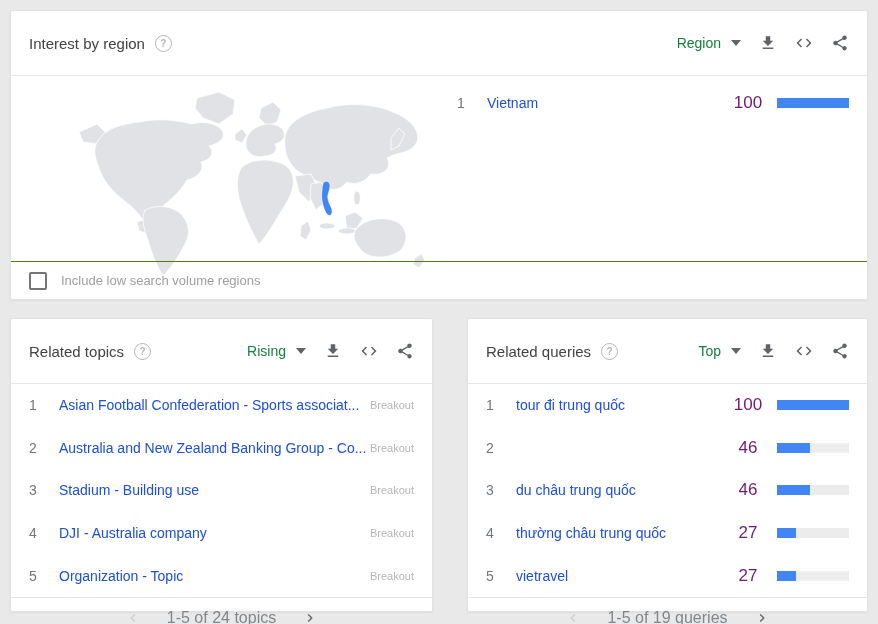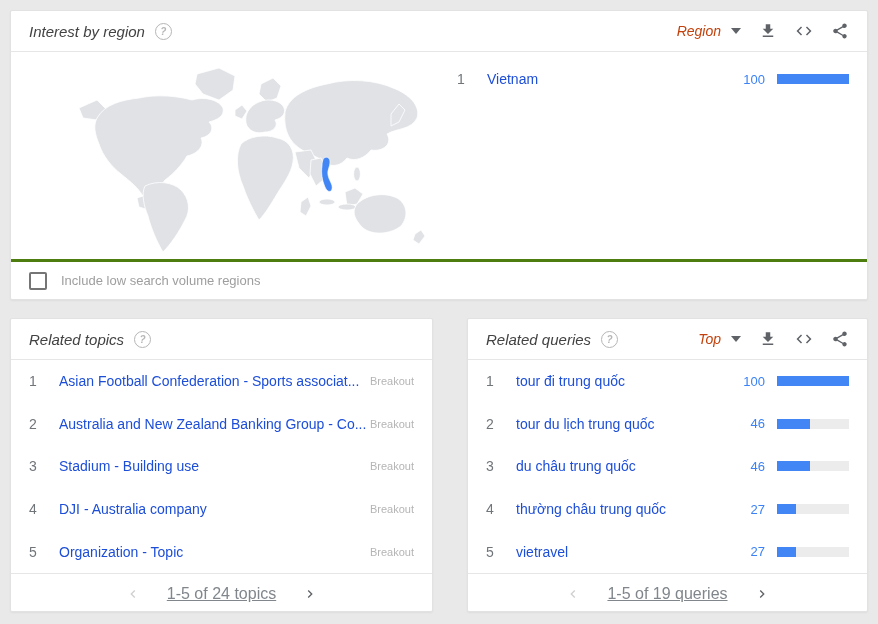--- a/index.html
+++ b/index.html
@@ -19,61 +19,60 @@
     box-sizing:border-box;
     display:flex;flex-direction:column;
   }
   .panel-top{height:290px;margin-bottom:18px;}
   .bottom-grid{display:grid;grid-template-columns:423px 1fr;gap:34px;}
   .panel-bottom{height:294px;}
 
   .panel-header{
     height:40px;min-height:40px;
     display:flex;align-items:center;
-    padding:0 18px;
+    padding:12px 18px;
     border-bottom:1px solid #e6e6e6;
-    font-style:italic;
   }
   .panel-title{font-size:15px;color:#424242;}
   .help-badge{
     display:inline-flex;align-items:center;justify-content:center;
     width:15px;height:15px;margin-left:10px;
     border:1px solid #b6b6b6;border-radius:50%;
     color:#b6b6b6;font-size:10px;font-weight:bold;
   }
   .header-actions{margin-left:auto;display:flex;align-items:center;gap:18px;}
-  .menu-btn{display:flex;align-items:center;gap:10px;font-size:14px;color:#c2410c;cursor:pointer;}
+  .menu-btn{display:flex;align-items:center;gap:10px;font-size:14px;color:#15803d;cursor:pointer;}
   .icon-btn{display:flex;align-items:center;justify-content:center;cursor:pointer;}
   .icon-btn svg{display:block;}
 
   
   .region-content{flex:1;display:flex;min-height:0;}
   .map-wrap{width:428px;box-sizing:border-box;padding:4px 0 4px 16px;}
   .map-wrap svg{display:block;}
   .region-list{flex:1;padding-top:6px;}
 
   .checkbox-row{
     height:37px;min-height:37px;
-    border-top:3px solid #4d7c0f;
+    border-top:1px solid #4d7c0f;
     display:flex;align-items:center;
     padding:0 18px;
   }
   .checkbox-box{
     width:14px;height:14px;
     border:2px solid #757575;border-radius:2px;
     background:#fff;cursor:pointer;
   }
   .checkbox-label{margin-left:14px;font-size:13px;color:#9e9e9e;}
 
   
   .list{flex:1;display:flex;flex-direction:column;}
   .row{height:42.6px;display:flex;align-items:center;padding:0 18px;font-size:14px;}
   .row .rank{width:14px;color:#70757a;flex:none;}
   .row .label{margin-left:16px;color:#1d4ed8;white-space:nowrap;overflow:hidden;text-overflow:ellipsis;cursor:pointer;}
-  .row .val{margin-left:auto;width:34px;text-align:right;color:#3b82f6;font-size:13px;flex:none;}
+  .row .val{margin-left:auto;width:34px;text-align:center;color:#701a75;font-size:17px;flex:none;}
   .row .bar-track{
     width:72px;height:10px;margin-left:12px;flex:none;
     background:#ececec;position:relative;overflow:hidden;
   }
   .row .bar-fill{position:absolute;left:0;top:0;bottom:0;display:block;}
   .row .breakout{margin-left:auto;color:#b5b5b5;font-size:11px;flex:none;}
 
   .panel-footer{
     height:40px;min-height:40px;
     border-top:1px solid #e6e6e6;
@@ -183,20 +182,43 @@
       <span class="checkbox-label">Include low search volume regions</span>
     </div>
   </div>
 
   <div class="bottom-grid">
 
     <div class="panel panel-bottom">
       <div class="panel-header">
         <span class="panel-title">Related topics</span>
         <span class="help-badge">?</span>
+        <div class="header-actions">
+          <span class="menu-btn">
+            <span>Rising</span>
+            <svg width="10" height="6" viewBox="0 0 10 6">
+                <path d="M0,0 L10,0 L5,6 Z" fill="#5f6368"></path>
+              </svg>
+          </span>
+          <span class="icon-btn">
+            <svg width="18" height="18" viewBox="0 0 24 24">
+                <path d="M5 20h14v-2H5v2zM19 9h-4V3H9v6H5l7 7 7-7z" fill="#5f6368"></path>
+              </svg>
+          </span>
+          <span class="icon-btn">
+            <svg width="18" height="18" viewBox="0 0 24 24">
+                <path d="M9.4 16.6 4.8 12l4.6-4.6L8 6l-6 6 6 6 1.4-1.4zm5.2 0 4.6-4.6-4.6-4.6L16 6l6 6-6 6-1.4-1.4z" fill="#5f6368"></path>
+              </svg>
+          </span>
+          <span class="icon-btn">
+            <svg width="18" height="18" viewBox="0 0 24 24">
+                <path d="M18 16.08c-.76 0-1.44.3-1.96.77L8.91 12.7c.05-.23.09-.46.09-.7s-.04-.47-.09-.7l7.05-4.11c.54.5 1.25.81 2.04.81 1.66 0 3-1.34 3-3s-1.34-3-3-3-3 1.34-3 3c0 .24.04.47.09.7L8.04 9.81C7.5 9.31 6.79 9 6 9c-1.66 0-3 1.34-3 3s1.34 3 3 3c.79 0 1.5-.31 2.04-.81l7.12 4.16c-.05.21-.08.43-.08.65 0 1.61 1.31 2.92 2.92 2.92s2.92-1.31 2.92-2.92-1.31-2.92-2.92-2.92z" fill="#5f6368"></path>
+              </svg>
+          </span>
+        </div>
       </div>
       <div class="list" id="topics-rows">
           <div class="row">
             <span class="rank">1</span>
             <span class="label">Asian Football Confederation - Sports associat...</span>
             <span class="breakout">Breakout</span>
           </div>
           <div class="row">
             <span class="rank">2</span>
             <span class="label">Australia and New Zealand Banking Group - Co...</span>
@@ -265,21 +287,20 @@
           <div class="row">
             <span class="rank">1</span>
             <span class="label">tour đi trung quốc</span>
             <span class="val">100</span>
             <span class="bar-track" style="background: rgb(236, 236, 236);">
               <span class="bar-fill" style="width: 100%; background: rgb(66, 133, 244);"></span>
             </span>
           </div>
           <div class="row">
             <span class="rank">2</span>
-            <span class="label">tour du lịch trung quốc</span>
             <span class="val">46</span>
             <span class="bar-track" style="background: rgb(236, 236, 236);">
               <span class="bar-fill" style="width: 46%; background: rgb(66, 133, 244);"></span>
             </span>
           </div>
           <div class="row">
             <span class="rank">3</span>
             <span class="label">du châu trung quốc</span>
             <span class="val">46</span>
             <span class="bar-track" style="background: rgb(236, 236, 236);">

